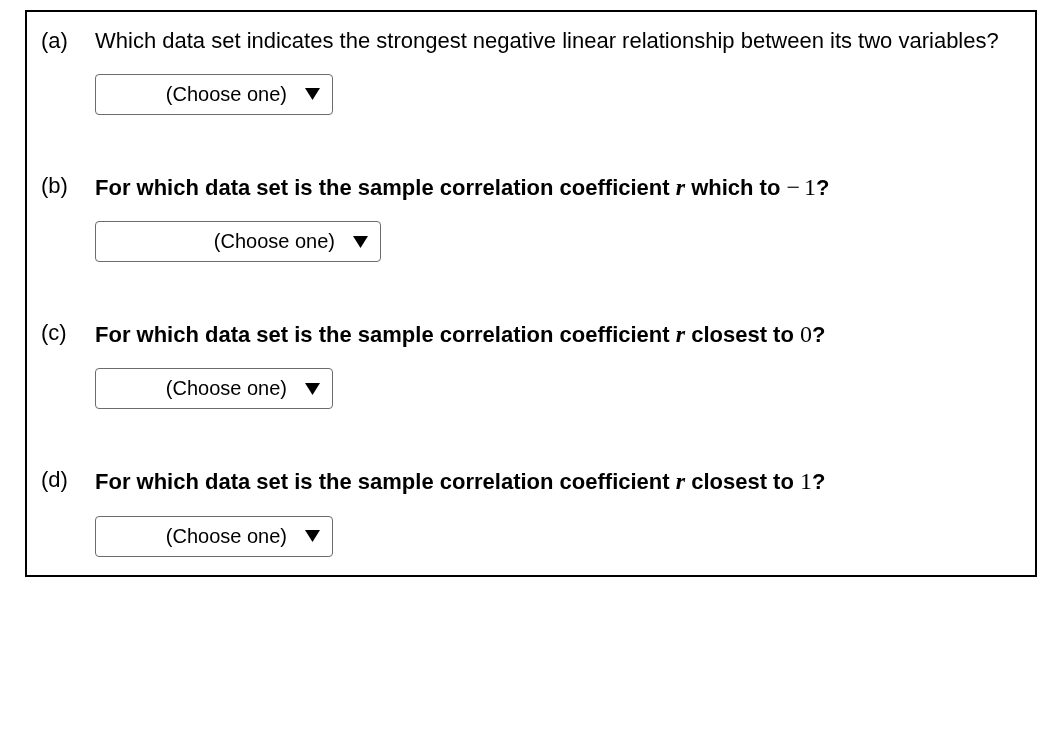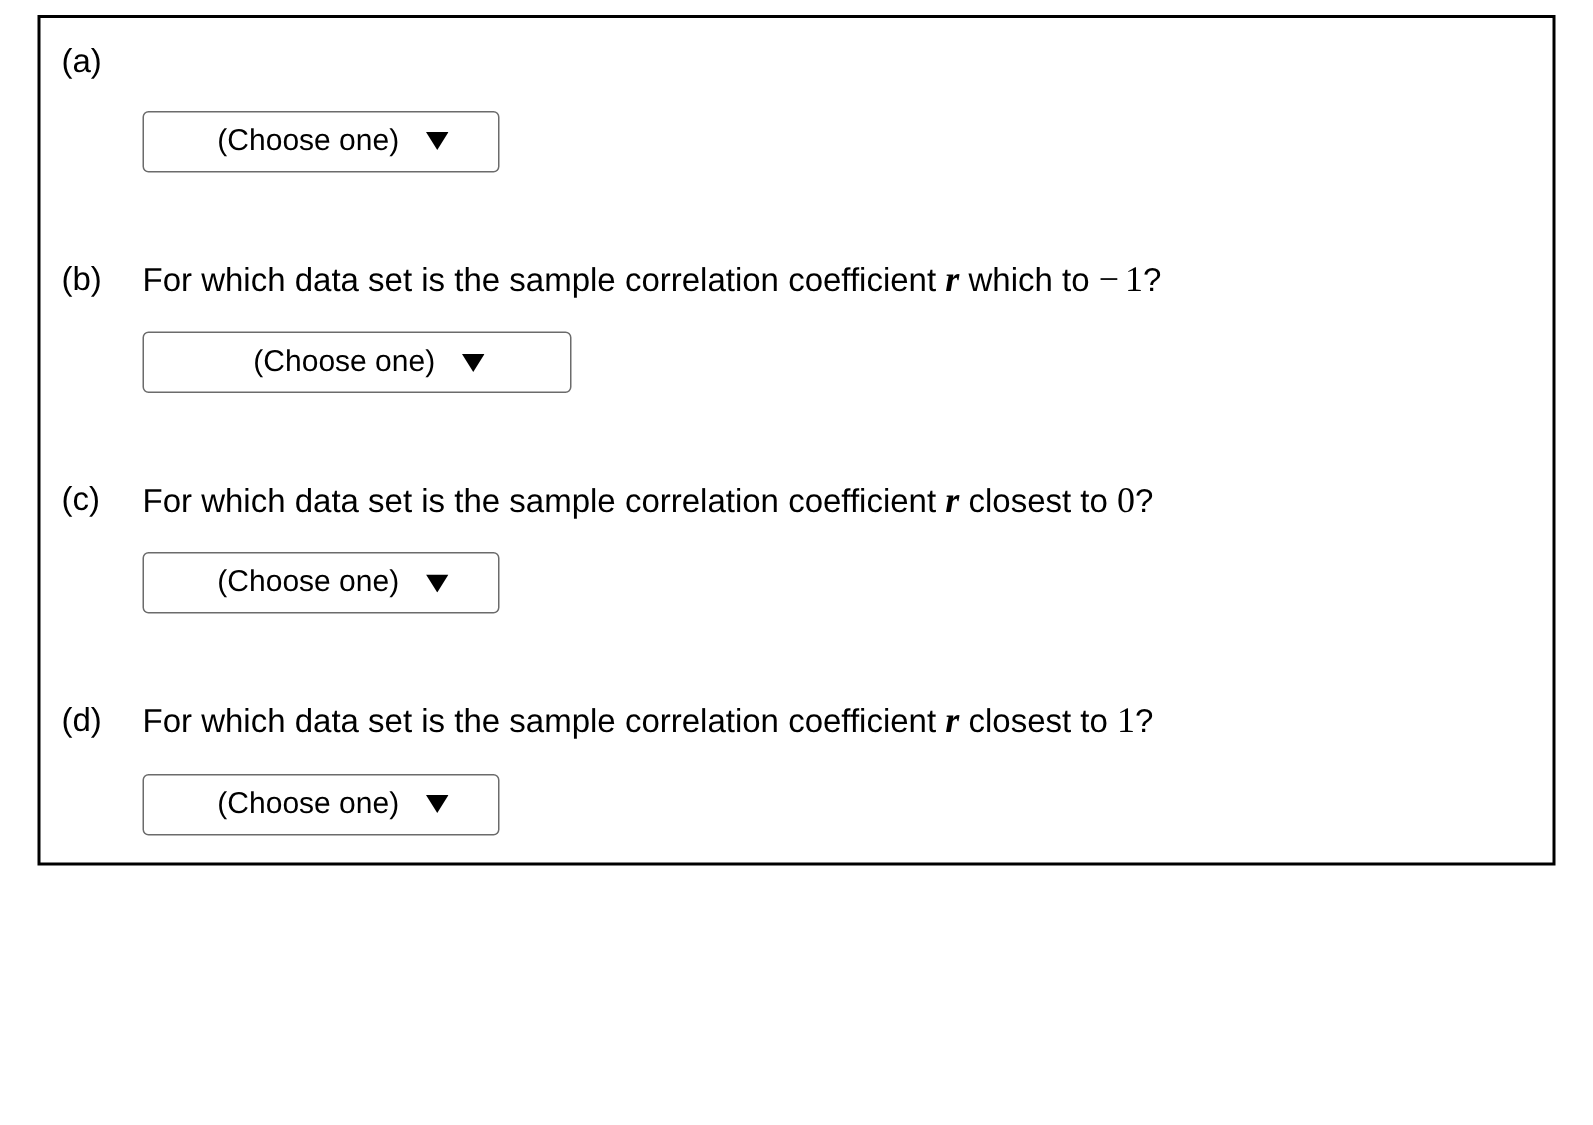--- a/index.html
+++ b/index.html
@@ -34,20 +34,21 @@
     color: #000;
   }
   .q-text {
     flex: 1;
     font-size: 22px;
     line-height: 1.35;
     color: #000;
   }
   .q-sub {
     display:inline;
+    font-weight:bold;
   }
   .r-italic {
     font-family: "Times New Roman", Times, serif;
     font-style: italic;
     font-weight: bold;
     font-size: 24px;
   }
   .math-num {
     font-family: "Times New Roman", Times, serif;
     font-size: 24px;
@@ -55,21 +56,21 @@
   .minus {
     font-family: "Times New Roman", Times, serif;
     font-size: 24px;
   }
   .dropdown-row {
     padding: 18px 14px 0 68px;
   }
   .dropdown {
     display: inline-flex;
     align-items: center;
-    justify-content: center;
+    justify-content: flex-end;
     border: 1.5px solid #6b6b6b;
     border-radius: 4px;
     background: #fff;
     padding: 8px 12px 8px 28px;
     font-size: 20px;
     color: #000;
     cursor: pointer;
     user-select: none;
     box-sizing: border-box;
   }
@@ -84,20 +85,21 @@
   .dd-caret svg { display:block; }
 </style>
 </head>
 <body>
 
 <div class="quiz-container">
 
   <div class="question-block">
     <div class="question-row">
       <div class="q-label">(a)</div>
+      <div class="q-text">Which data set indicates the strongest negative linear relationship between its two variables?</div>
     </div>
     <div class="dropdown-row">
       <div class="dropdown narrow">
         <span class="dd-text">(Choose one)</span>
         <span class="dd-caret">
           <svg width="15" height="12" viewBox="0 0 15 12">
               <polygon points="0,0 15,0 7.5,12" fill="#000"></polygon>
             </svg>
         </span>
       </div>

